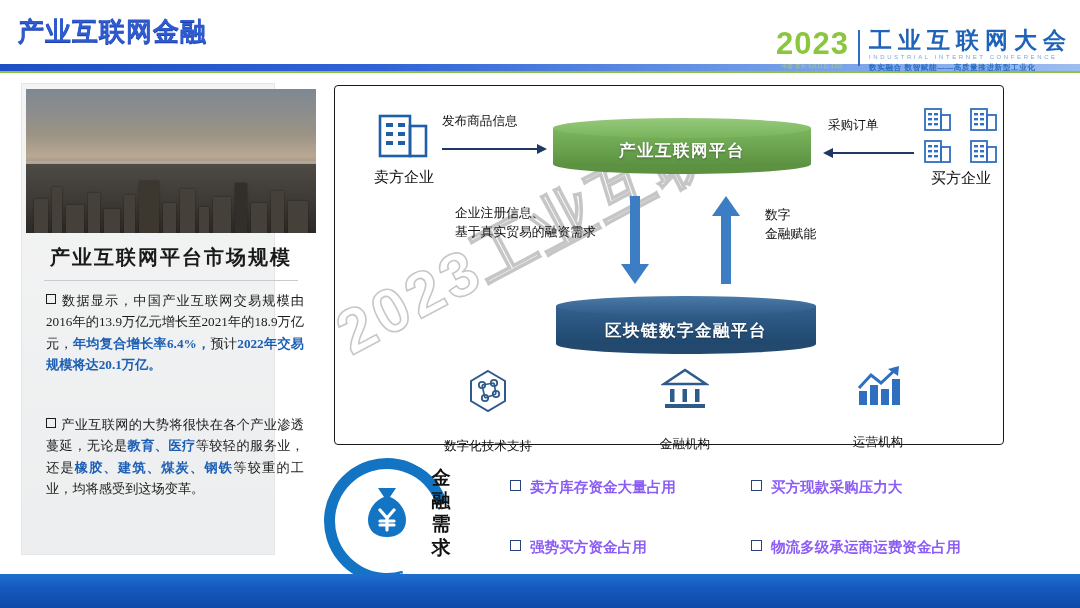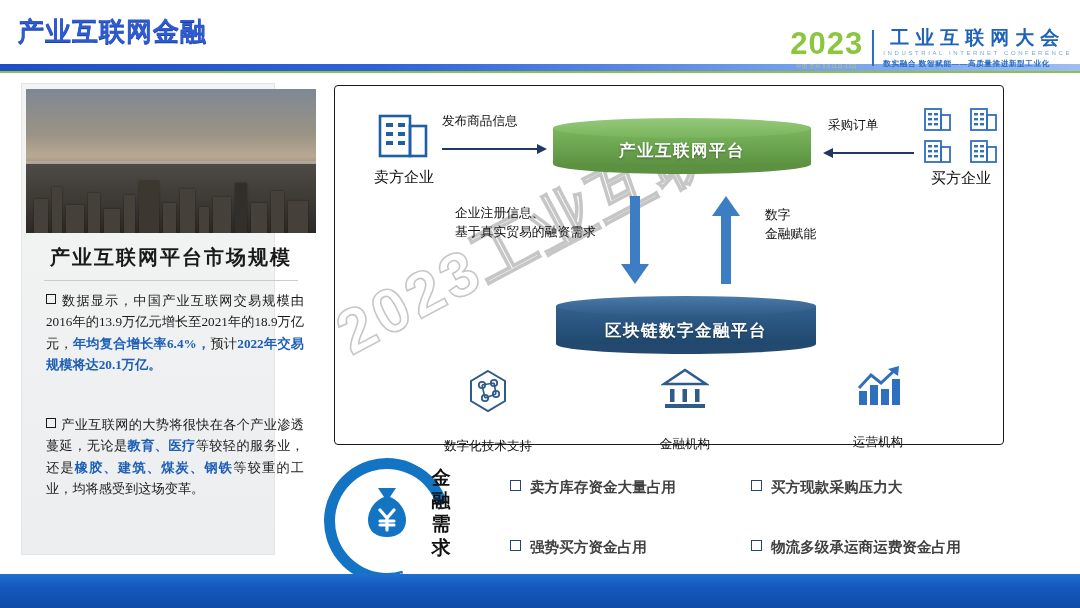--- a/index.html
+++ b/index.html
@@ -35,21 +35,21 @@
     font-size:31px;font-weight:bold;color:#8cc63f;line-height:1;letter-spacing:1px;
   }
   #logo-place{
     font-family:"Liberation Sans","DejaVu Sans",sans-serif;
     font-size:5.2px;color:#a9c98a;letter-spacing:.4px;margin-top:4px;white-space:nowrap;
   }
   .logo-divider{width:2px;background:#2b6fc4;height:36px;margin-top:2px;}
   .logo-right{display:flex;flex-direction:column;padding-left:9px;}
   #logo-cn{
     font-family:"Liberation Sans","DejaVu Sans",sans-serif;
-    font-size:19px;font-weight:bold;color:#1f63b8;letter-spacing:6px;line-height:1.05;
+    font-size:23px;font-weight:bold;color:#1f63b8;letter-spacing:6px;line-height:1.05;
     white-space:nowrap;
     text-align:center;
   }
   #logo-en{
     font-family:"Liberation Sans","DejaVu Sans",sans-serif;
     font-size:6px;color:#7fa7d4;letter-spacing:2.6px;margin-top:2px;white-space:nowrap;
   }
   #logo-slogan{
     font-family:"Liberation Sans","DejaVu Sans",sans-serif;
     font-size:7.6px;font-weight:bold;color:#2b6fc4;letter-spacing:.6px;margin-top:3px;white-space:nowrap;
@@ -165,21 +165,21 @@
     transform:rotate(28deg);
   }
   #money-bag{position:absolute;left:60px;top:28px;width:62px;height:62px;}
   #need-label{
     position:absolute;left:132px;top:14px;width:26px;
     font-family:"Liberation Sans","DejaVu Sans",sans-serif;
     font-weight:bold;font-size:19px;color:#111;line-height:1.22;text-align:center;
   }
   .need-item{
     position:absolute;font-family:Liberation Sans, sans-serif;
-    font-weight:bold;font-size:14.6px;color:#404040;white-space:nowrap;
+    font-weight:bold;font-size:14.6px;color:#8b5cf6;white-space:nowrap;
   }
   .need-item .sq{
     display:inline-block;width:9px;height:9px;border:1.6px solid #27427c;
     margin-right:9px;vertical-align:1px;
   }
 
   
   #footer-band{
     position:absolute;left:0;bottom:0;width:1080px;height:34px;
     background:linear-gradient(to bottom,#1f6fd0 0%,#1559bd 40%,#0f4aa8 100%);

